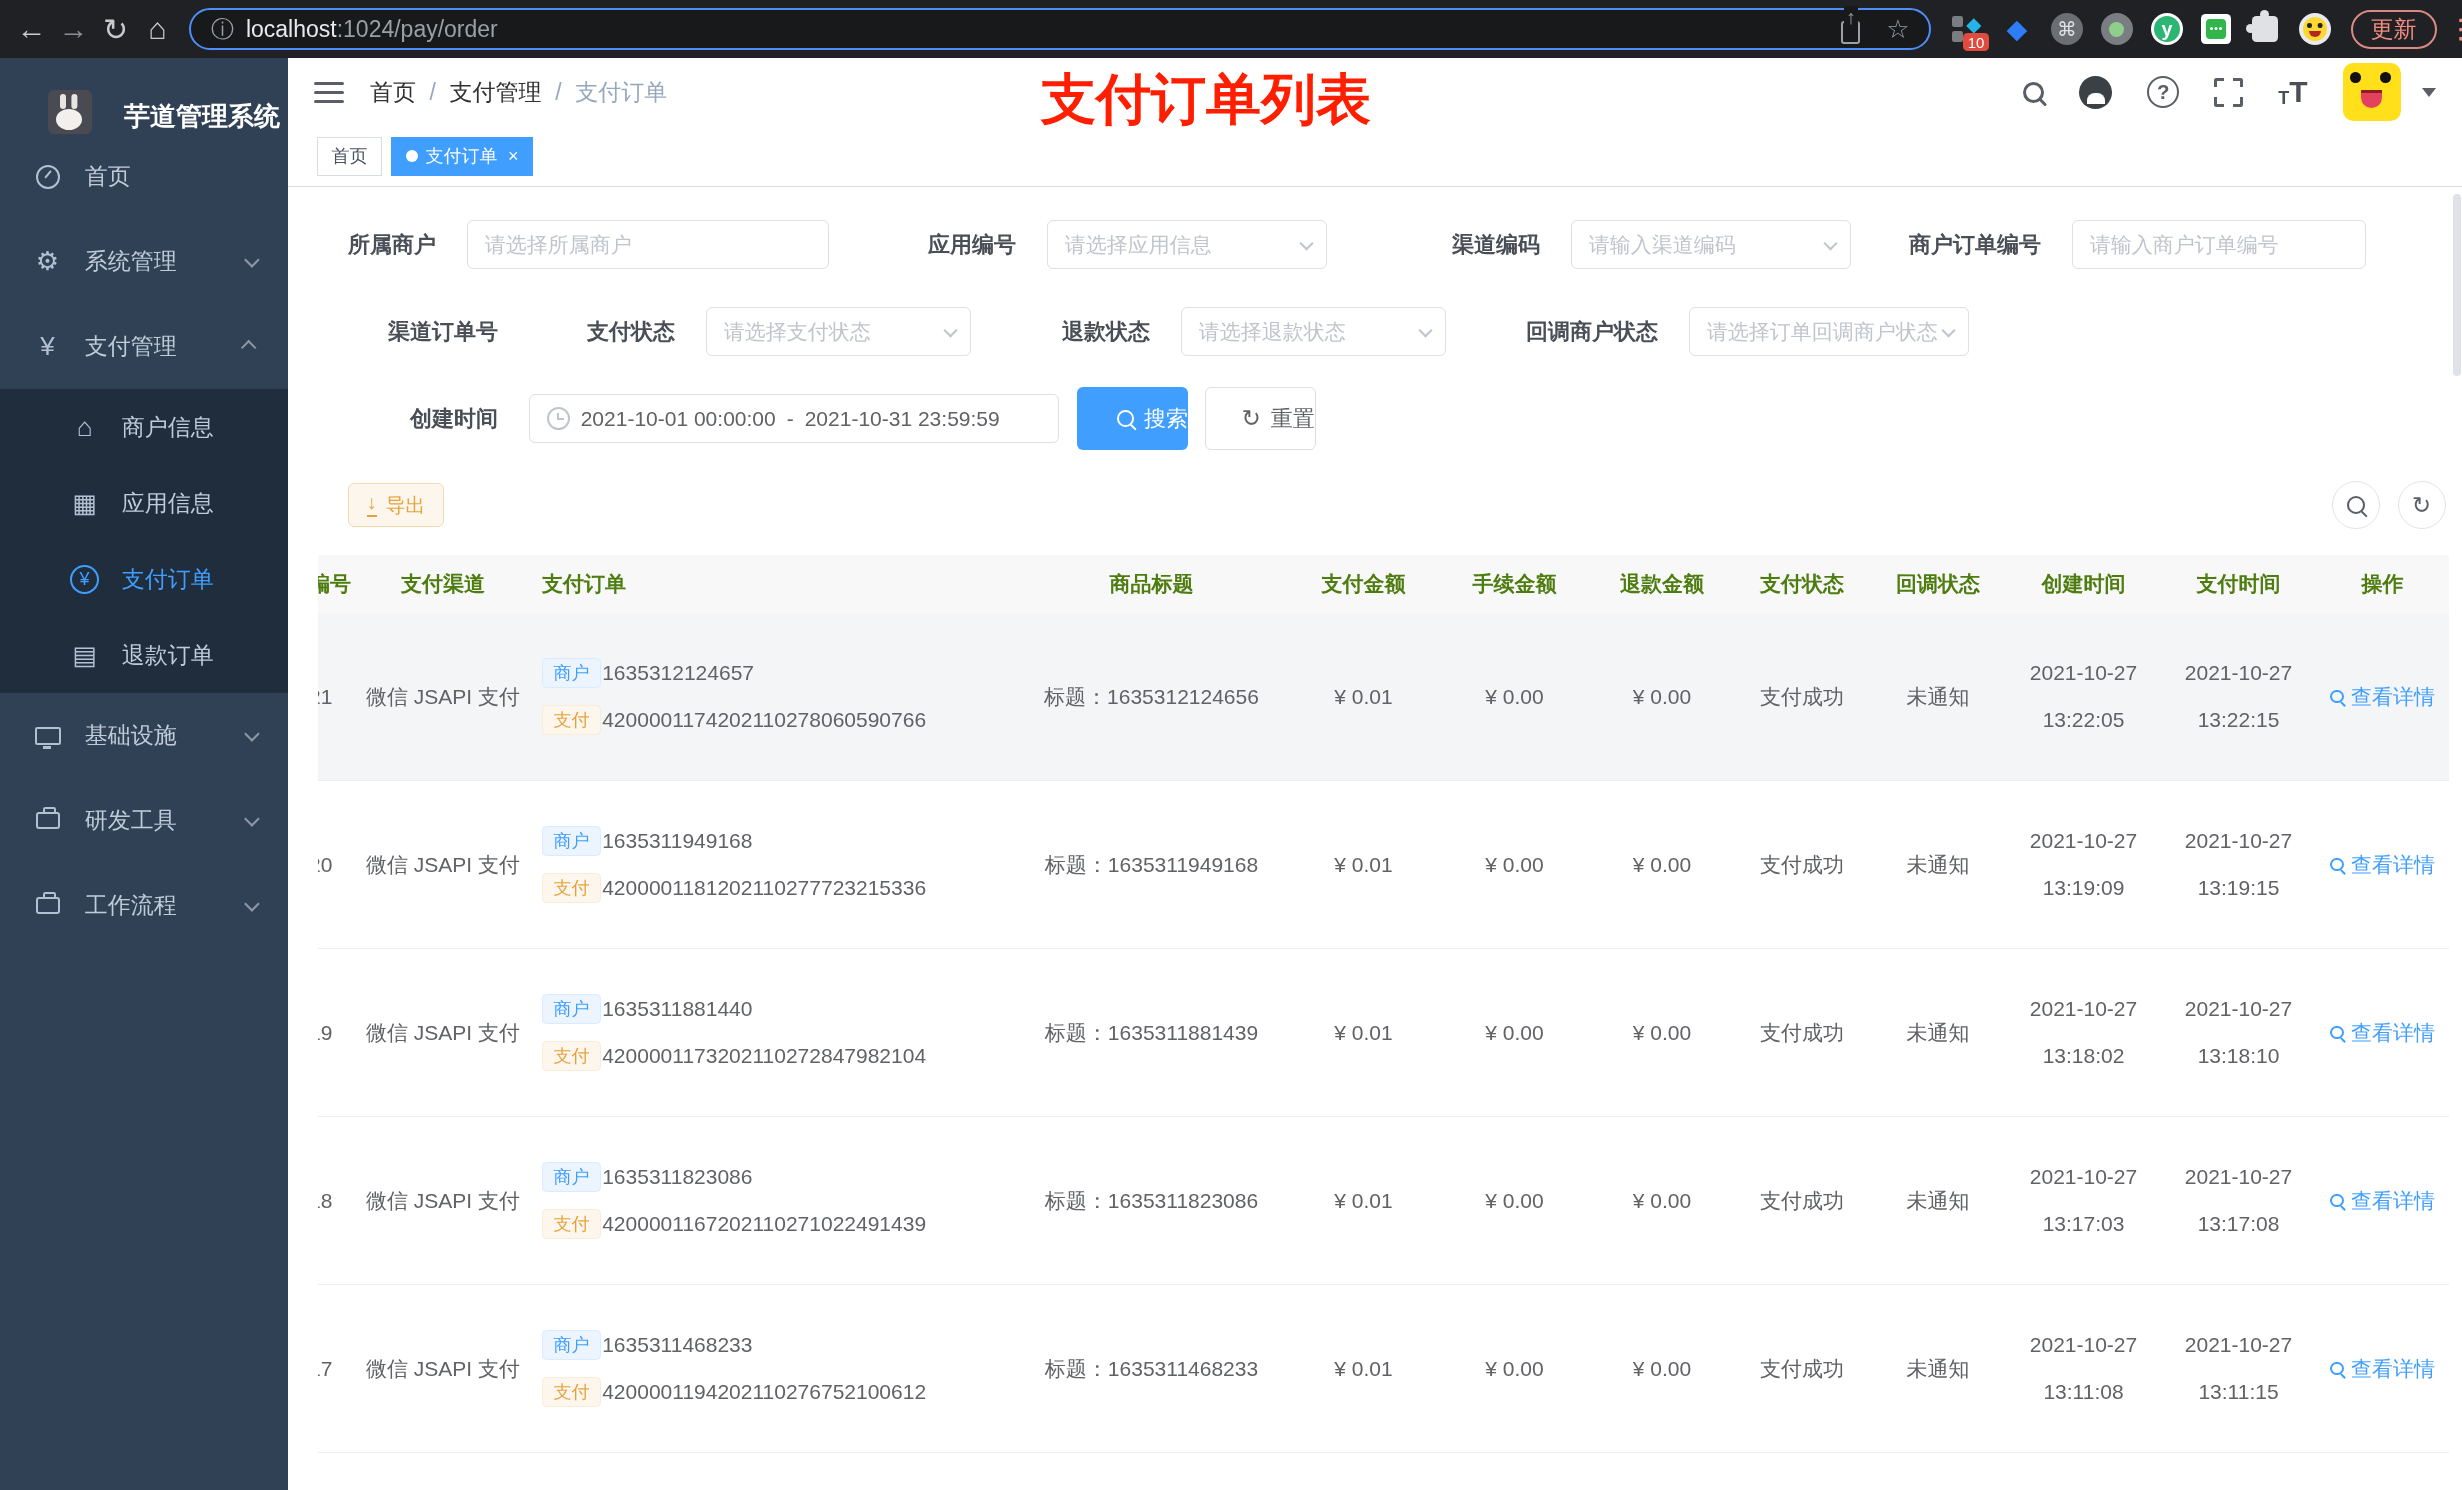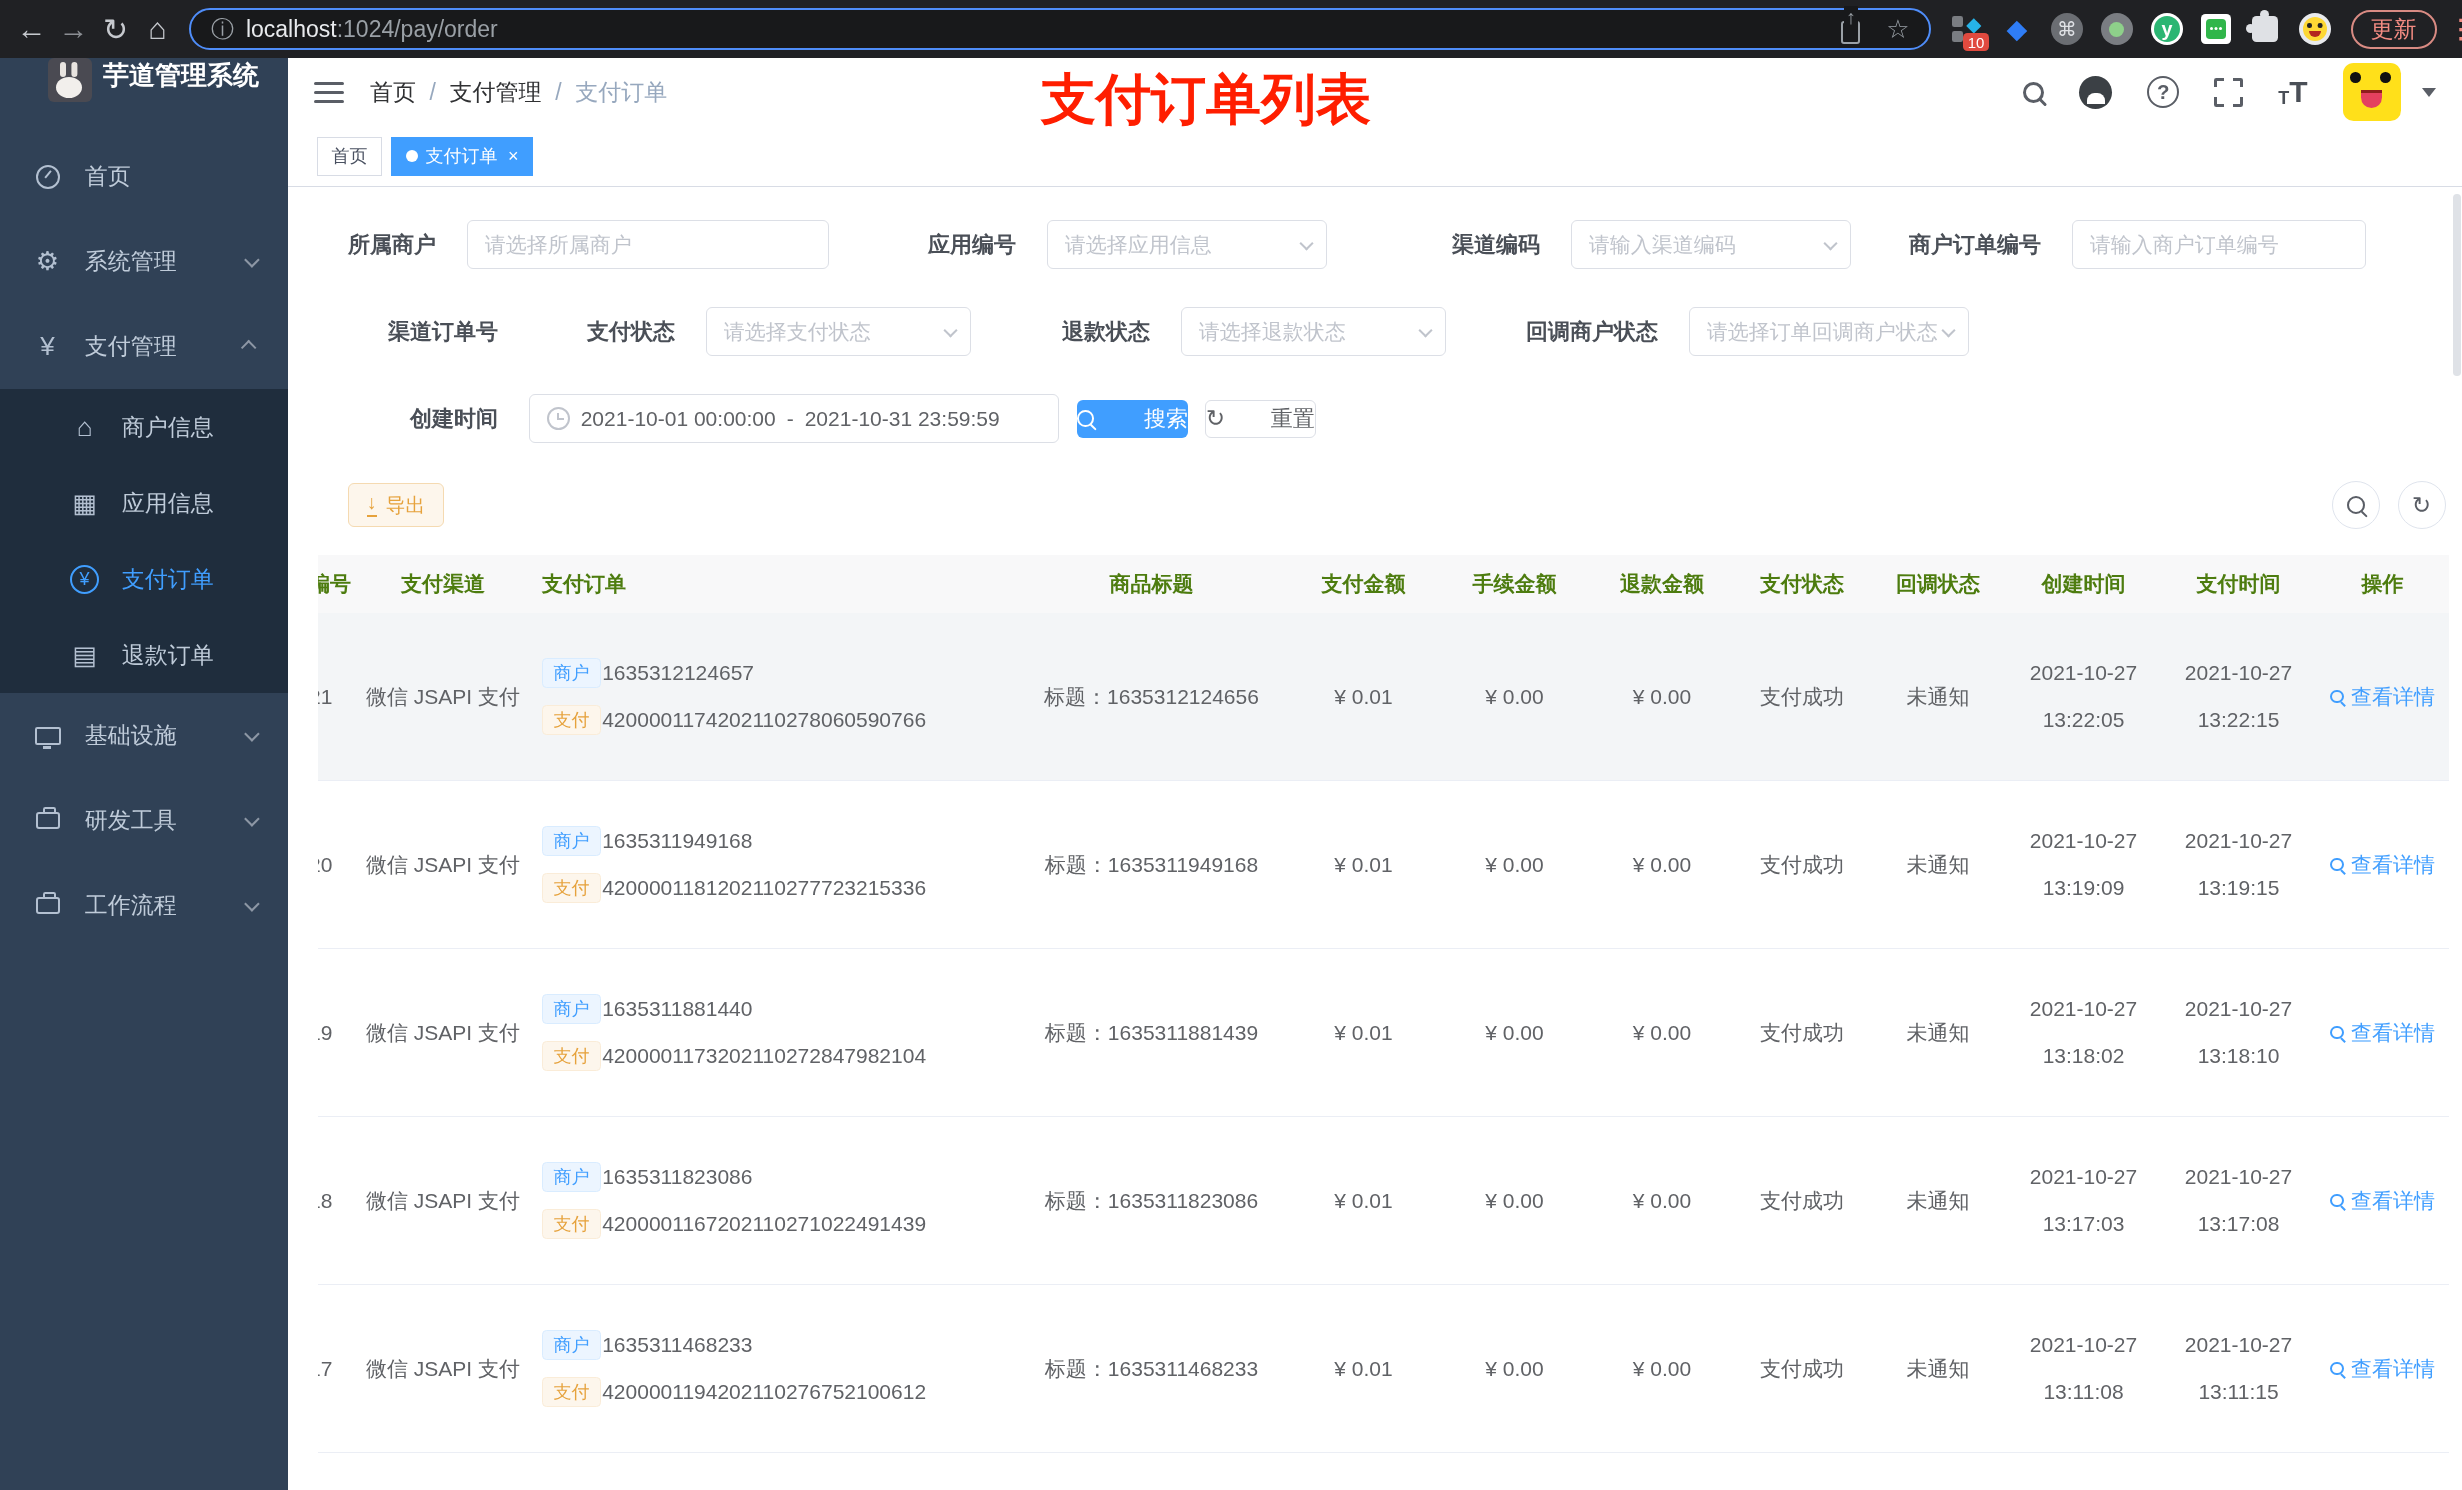--- a/index.html
+++ b/index.html
@@ -52,21 +52,21 @@
     background:#b3261e; border-radius:0 0 12px 12px; }
   .update-btn { margin-left:19.7px; border:2.3px solid #d98b83; color:#f28b82; border-radius:23px;
     height:39px; padding:0 18px; display:flex; align-items:center; font-size:23px; flex:none; }
   .menu-dots { color:#f28b82; font-size:27px; margin-left:10.6px; letter-spacing:0; }
 
   
   .app { display:flex; height:1433px; }
 
   
   .sidebar { width:288px; background:#304156; flex:none; color:#bfcbd9; }
-  .logo { height:76px; display:flex; align-items:flex-start; padding-left:48px; gap:11px; }
+  .logo { height:76px; display:flex; align-items:flex-end; padding-left:48px; gap:32px; }
   .logo-img { width:44px; height:44px; border-radius:6px; background:#4a4a52; position:relative; overflow:hidden; flex:none; }
   .logo-img::before { content:''; position:absolute; top:3.8px; left:12px; width:6px; height:15px; background:#e8e4e0;
     border-radius:3px; box-shadow:11.4px 0 0 #e8e4e0; }
   .logo-img::after { content:''; position:absolute; bottom:3.8px; left:8.3px; width:26px; height:21px; background:#f2efec; border-radius:50%; }
   .logo-title { color:#fff; font-size:26px; font-weight:bold; }
   .m-item { height:85px; display:flex; align-items:center; padding:0 32px 0 30px; font-size:23px; color:#bfcbd9; }
   .sm-wrap { background:#1f2d3d; }
   .sm-item { height:76px; display:flex; align-items:center; padding:0 32px 0 67px; font-size:23px; color:#bfcbd9; }
   .sm-item.active { color:#409eff; }
   .m-ico { width:35px; margin-right:19.7px; display:flex; justify-content:center; align-items:center;
@@ -135,22 +135,22 @@
   .f-label { color:#4a4f57; font-weight:bold; text-align:right; flex:none; }
   .box { height:49px; border:1.5px solid #dcdfe6; border-radius:6px; display:flex; align-items:center;
     padding:0 16.7px; color:#c0c4cc; font-size:21px; background:#fff; flex:none; margin-left:31px; }
   .box .ph { overflow:hidden; white-space:nowrap; }
   .box .chev2 { width:9.8px; height:9.8px; border-right:2.3px solid #c0c4cc; border-bottom:2.3px solid #c0c4cc;
     transform:rotate(45deg) translateY(-2.3px); margin-left:auto; flex:none; }
   .datebox { color:#606266; gap:11px; }
   .icon-clock { width:23px; height:23px; border:2.3px solid #c0c4cc; border-radius:50%; position:relative; flex:none; }
   .icon-clock::after { content:''; position:absolute; left:8.3px; top:3.8px; width:2.3px; height:7.6px; background:#c0c4cc; }
   .icon-clock::before { content:''; position:absolute; left:8.3px; top:9px; width:6.8px; height:2.3px; background:#c0c4cc; }
-  .btn { height:38px; border-radius:6px; font-size:22px; display:flex; align-items:center;
-    justify-content:space-between; gap:0; flex:none; }
+  .btn { height:63px; border-radius:6px; font-size:22px; display:flex; align-items:center;
+    justify-content:flex-end; gap:10px; flex:none; }
   .btn-search { background:#409eff; color:#fff; width:111px; margin-left:18px; }
   .btn-search .icon-search { width:16.7px; height:16.7px; border-width:2.3px; }
   .btn-search .icon-search::after { width:2.3px; height:7.6px; bottom:-6px; right:-2.3px; }
   .btn-reset { background:#fff; border:1.5px solid #dcdfe6; color:#606266; width:111px; margin-left:16.7px; }
   .glyph { font-size:23px; line-height:1; }
 
   .toolbar { display:flex; align-items:center; margin-top:35px; }
   .btn-export { height:44px; border:1.5px solid #f5dab1; background:#fdf6ec; color:#e6a23c;
     border-radius:6px; font-size:19.7px; padding:0 18px; display:flex; align-items:center; gap:9px; }
   .icon-down { position:relative; font-size:19.7px; line-height:1; padding-bottom:3px; border-bottom:2.3px solid #e6a23c; }

